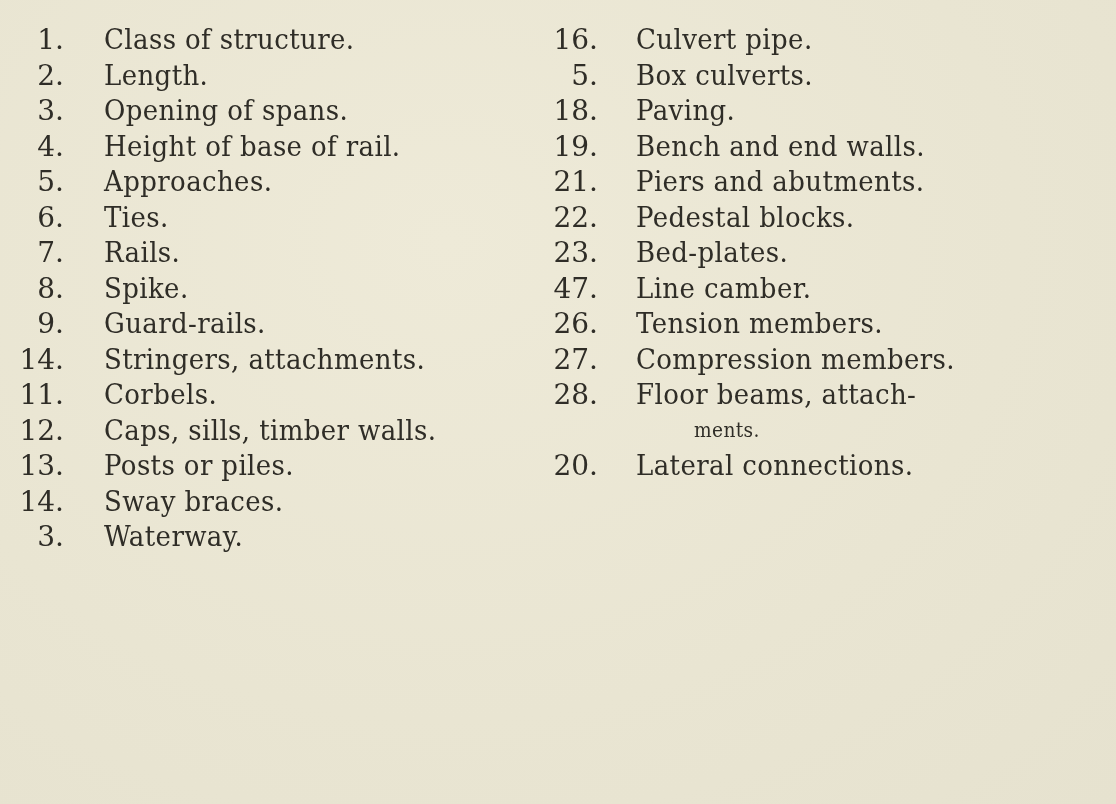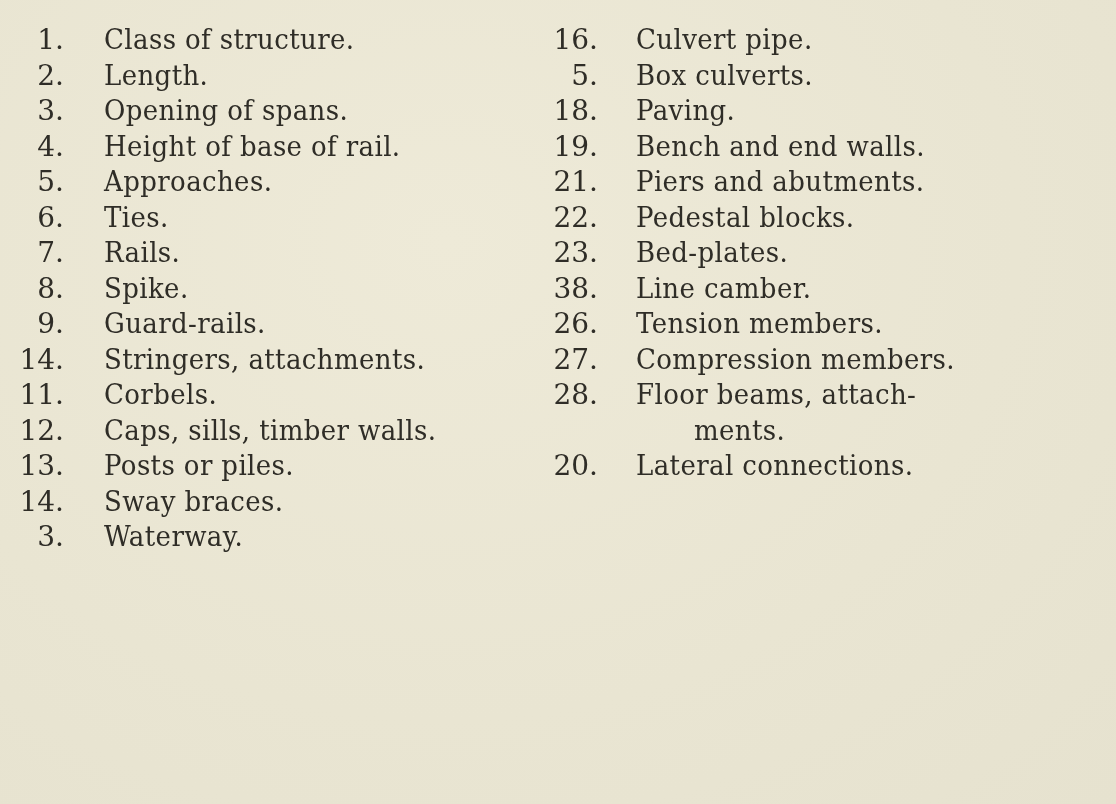--- a/index.html
+++ b/index.html
@@ -49,21 +49,21 @@
   .label {
     position: absolute;
     letter-spacing: 0.4px;
   }
   .col-left .label { left: 104px; }
   .col-right .label { left: 104px; }
   .cont {
     position: relative;
     height: 35.5px;
     line-height: 35.5px;
-    font-size: 28px;
+    font-size: 20px;
   }
   .cont .label { left: 162px; }
   
   .label, .num {
     transform-origin: left center;
   }
   .col-left .label { transform: scaleX(0.93); }
   .col-right .label { transform: scaleX(0.93); }
 </style>
 </head>
@@ -157,21 +157,21 @@
       </li>
     <li class="item">
         <span class="num">22.</span>
         <span class="label">Pedestal blocks.</span>
       </li>
     <li class="item">
         <span class="num">23.</span>
         <span class="label">Bed-plates.</span>
       </li>
     <li class="item">
-        <span class="num">38.</span>
+        <span class="num">47.</span>
         <span class="label">Line camber.</span>
       </li>
     <li class="item">
         <span class="num">26.</span>
         <span class="label">Tension members.</span>
       </li>
     <li class="item">
         <span class="num">27.</span>
         <span class="label">Compression members.</span>
       </li>

